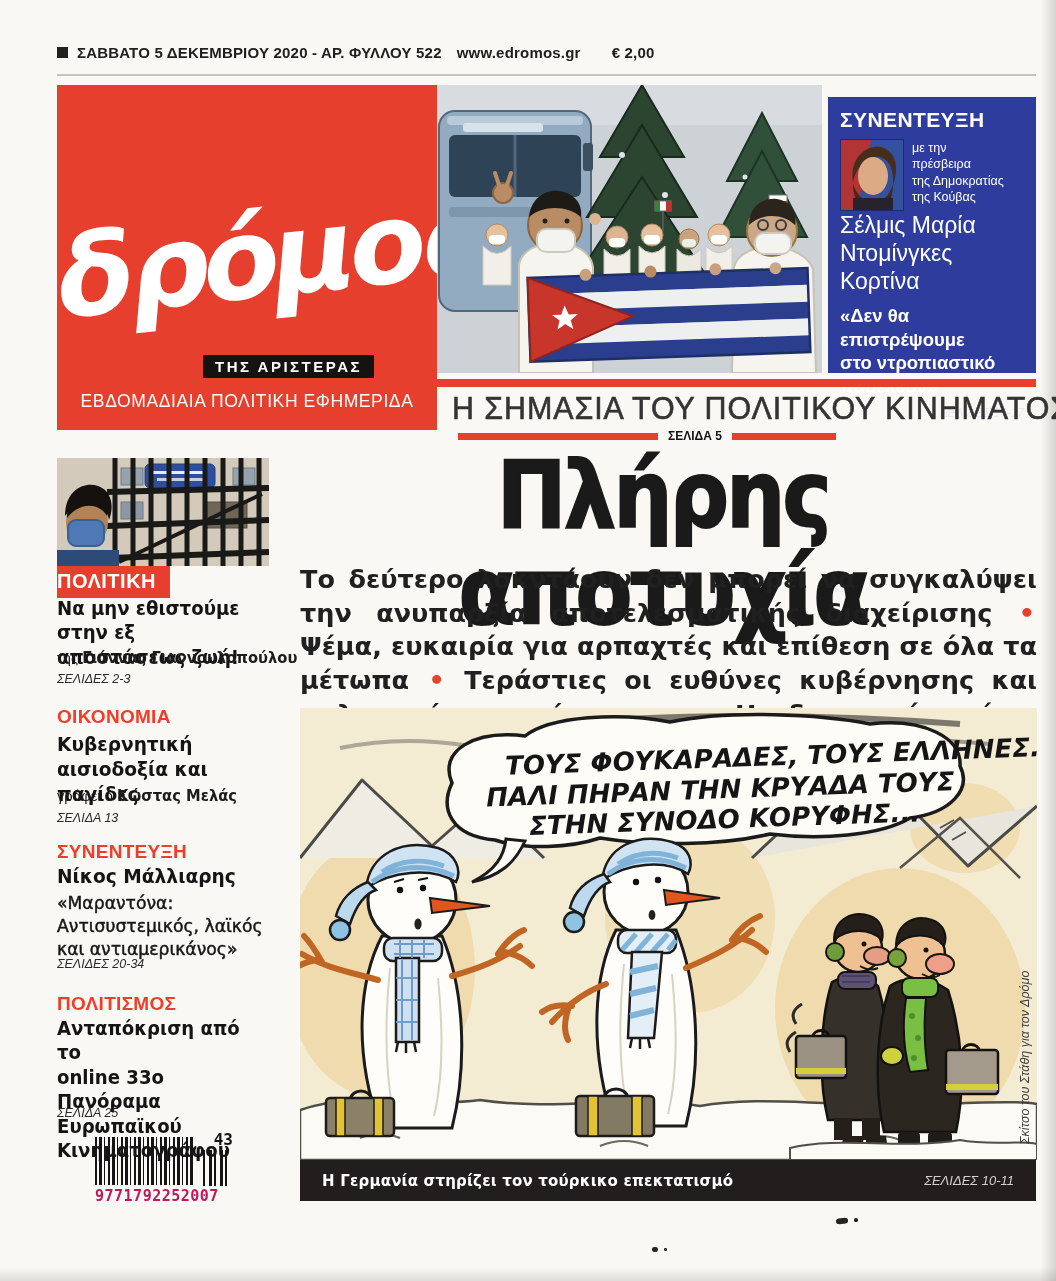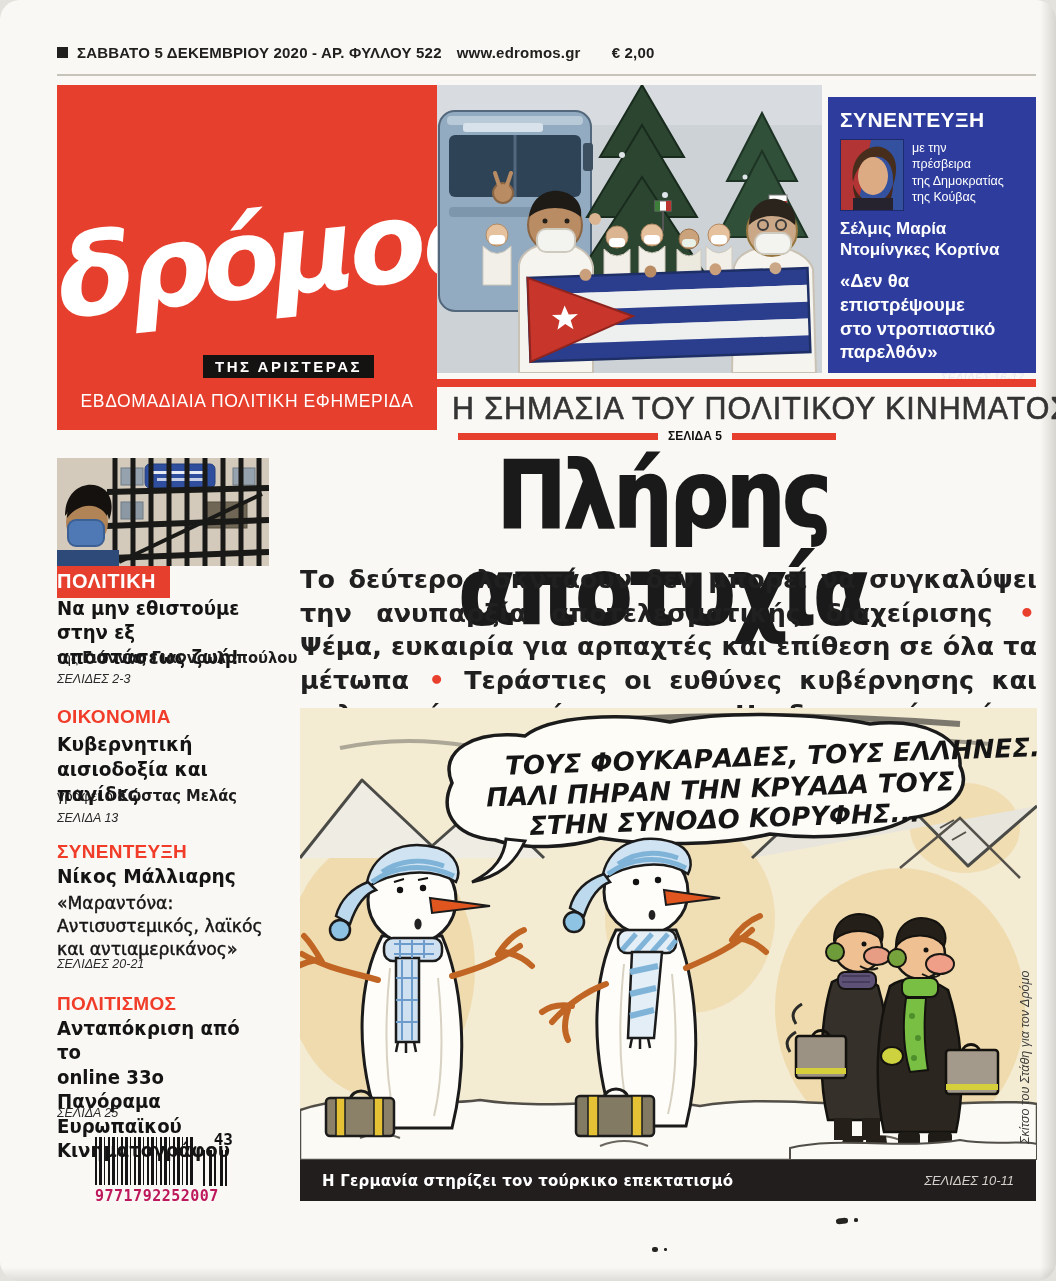--- a/index.html
+++ b/index.html
@@ -1,17 +1,17 @@
 <!DOCTYPE html>
 <html><head>
 <meta charset="utf-8">
 <style>
   html,body{margin:0;padding:0;background:#e4e2dd;}
   .page{position:relative;width:1056px;height:1281px;background:#f9f8f4;
-        font-family:"Liberation Sans","DejaVu Sans",sans-serif;overflow:hidden;margin:0 auto;border-radius:20px;}
+        font-family:"Liberation Sans","DejaVu Sans",sans-serif;overflow:hidden;margin:0 auto;}
   .abs{position:absolute;}
 
   
   .topbar{left:57px;top:44px;width:940px;font-size:15px;font-weight:bold;color:#21201e;letter-spacing:.2px;display:flex;align-items:center;gap:9px;}
   .sq{width:11px;height:11px;background:#21201e;display:inline-block;}
   .topbar .site{margin-left:6px;}
   .topbar .price{margin-left:22px;}
   .rule{left:57px;top:74px;width:979px;height:2px;background:#c6c3bb;}
 
   
@@ -27,21 +27,21 @@
   
   .photo{left:437px;top:85px;width:385px;height:288px;}
 
   
   .interview{left:828px;top:97px;width:208px;height:276px;background:#2e3d9d;color:#fff;
         box-sizing:border-box;padding:11px 12px;}
   .iv-label{font-size:21px;font-weight:bold;letter-spacing:.4px;}
   .iv-row{display:flex;gap:8px;margin-top:7px;}
   .iv-photo{width:62px;height:70px;flex:none;border:1px solid #1d2a6e;}
   .iv-kicker{font-size:12.5px;line-height:1.3;white-space:pre-line;padding-top:1px;}
-  .iv-name{margin-top:8px;font-size:17px;font-weight:bold;line-height:1.22;white-space:pre-line;}
+  .iv-name{font-size:23px;font-weight:normal;line-height:1.22;white-space:pre-line;}
   .iv-quote{margin-top:9px;font-size:18.5px;font-weight:bold;line-height:1.28;white-space:pre-line;}
   .iv-pages{margin-top:7px;text-align:right;font-style:italic;font-size:12px;color:#e8e8f2;}
 
   
   .banner{left:437px;top:379px;width:599px;}
   .bar-red{height:8px;background:#e73f2d;}
   .banner-title{white-space:nowrap;text-align:center;font-size:32px;color:#343434;
         letter-spacing:1px;margin:3px 0 2px 0;transform:scaleX(0.95);-webkit-text-stroke:.6px #343434;}
   .banner-bottom{display:flex;align-items:center;gap:10px;padding-left:21px;}
   .bb-left{width:200px;height:7px;background:#e73f2d;}
@@ -301,21 +301,21 @@
   <div class="abs sb-title" style="top:732px;font-size:20px;">Κυβερνητική
 αισιοδοξία και παγίδες</div>
   <div class="abs sb-byline" style="top:787px;"><span>γράφει ο </span><b>Κώστας Μελάς</b></div>
   <div class="abs sb-pages" style="top:811px;">ΣΕΛΙΔΑ 13</div>
 
   <div class="abs sb-section" style="top:841px;">ΣΥΝΕΝΤΕΥΞΗ</div>
   <div class="abs sb-title" style="top:864px;font-size:20px;">Νίκος Μάλλιαρης</div>
   <div class="abs sb-title" style="top:891px;font-size:18.5px;font-weight:normal;-webkit-text-stroke:.5px #1c1c1c;">«Μαραντόνα:
 Αντισυστεμικός, λαϊκός
 και αντιαμερικάνος»</div>
-  <div class="abs sb-pages" style="top:957px;">ΣΕΛΙΔΕΣ 20-21</div>
+  <div class="abs sb-pages" style="top:957px;">ΣΕΛΙΔΕΣ 20-34</div>
 
   <div class="abs sb-section" style="top:993px;">ΠΟΛΙΤΙΣΜΟΣ</div>
   <div class="abs sb-title" style="top:1017px;font-size:19.5px;">Ανταπόκριση από το
 online 33ο Πανόραμα
 Ευρωπαϊκού
 Κινηματογράφου</div>
   <div class="abs sb-pages" style="top:1106px;">ΣΕΛΙΔΑ 25</div>
 
   <div class="abs barcode">
     <div class="bc-43">43</div>

